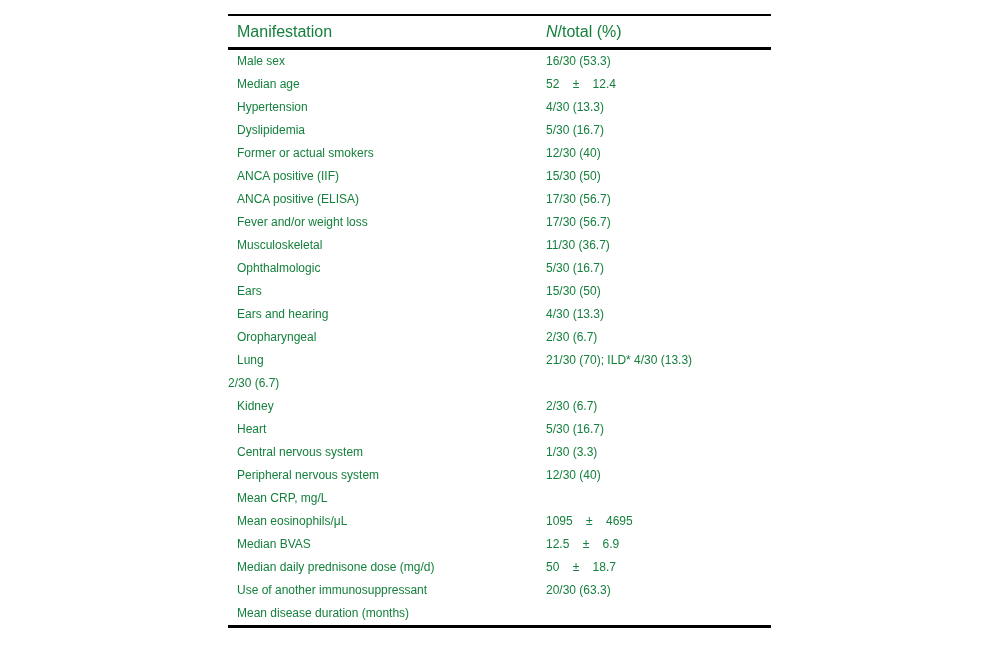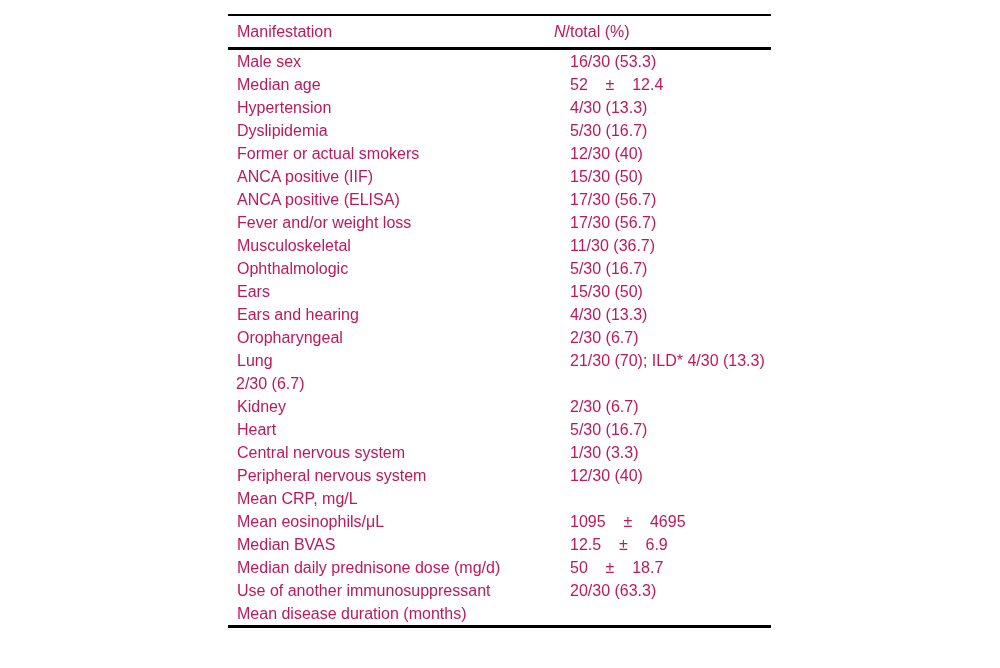--- a/index.html
+++ b/index.html
@@ -6,21 +6,21 @@
     margin: 0;
     padding: 0;
     background: #ffffff;
   }
   .page {
     position: relative;
     width: 1000px;
     height: 668px;
     background: #ffffff;
     font-family: "Liberation Sans", "DejaVu Sans", sans-serif;
-    color: #be185d;
+    color: #15803d;
     overflow: hidden;
   }
   .table {
     position: absolute;
     left: 228px;
     top: 14px;
     width: 543px;
   }
   .rule {
     width: 100%;
@@ -31,35 +31,33 @@
   .header-row {
     display: flex;
     height: 31px;
     line-height: 31px;
     font-size: 16px;
   }
   .body-row {
     display: flex;
     height: 23px;
     line-height: 23px;
-    font-size: 16px;
-    gap: 16px;
+    font-size: 12px;
   }
   .col1 {
     width: 318px;
     box-sizing: border-box;
     padding-left: 9px;
     white-space: pre;
     overflow: visible;
   }
   .col2 {
     flex: 1;
     white-space: pre;
     overflow: visible;
-    margin-left: 8px;
   }
   .col2 i {
     font-style: italic;
   }
 </style>
 </head>
 <body>
 
 <div class="page">
   <div class="table">

